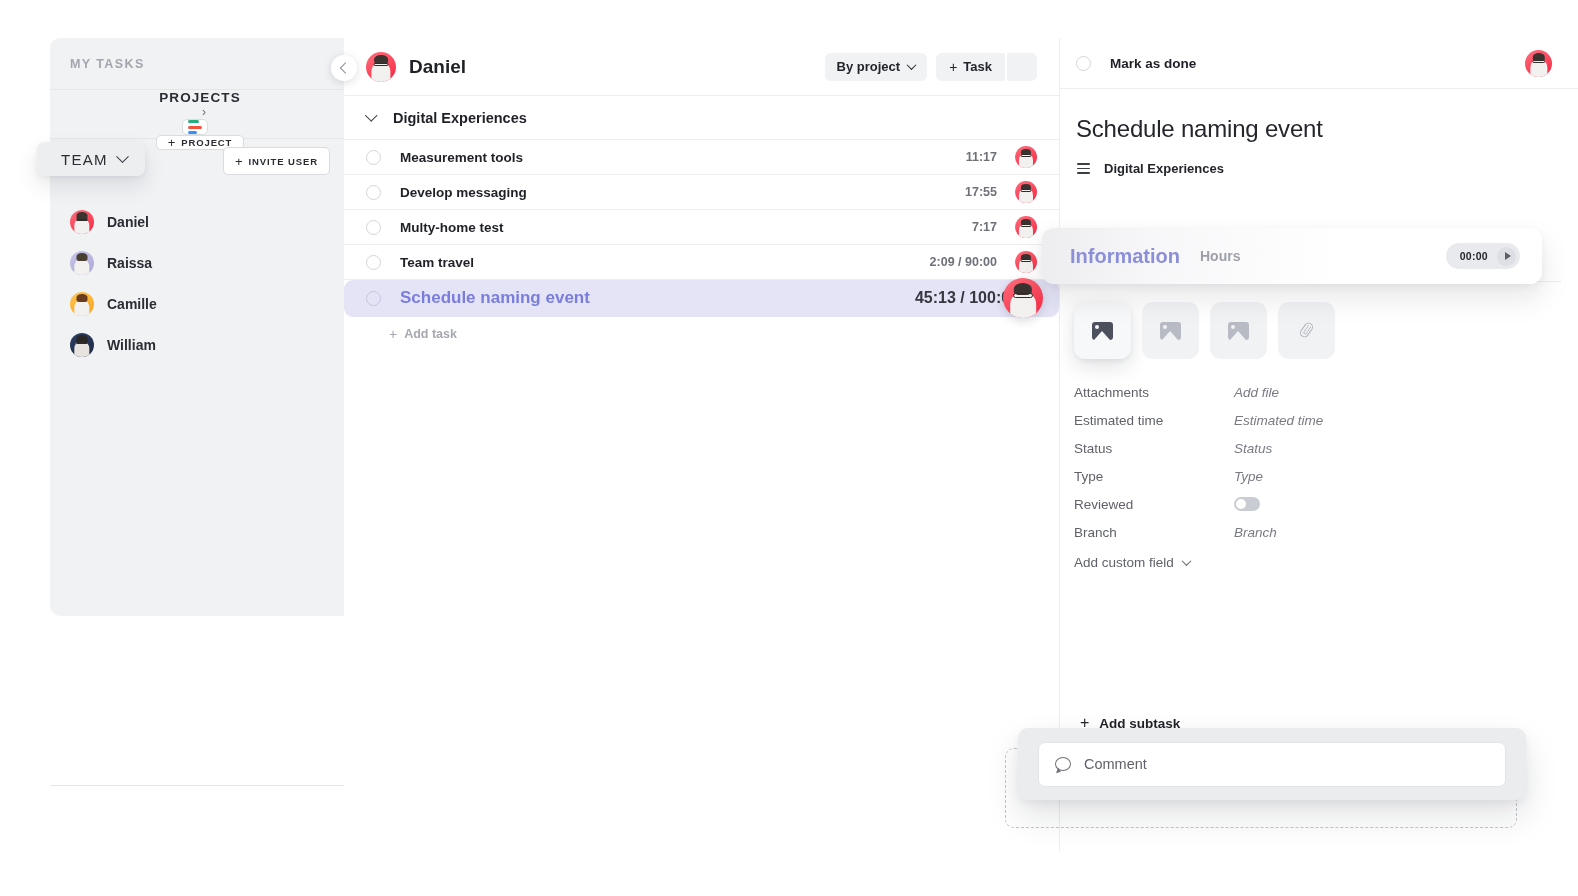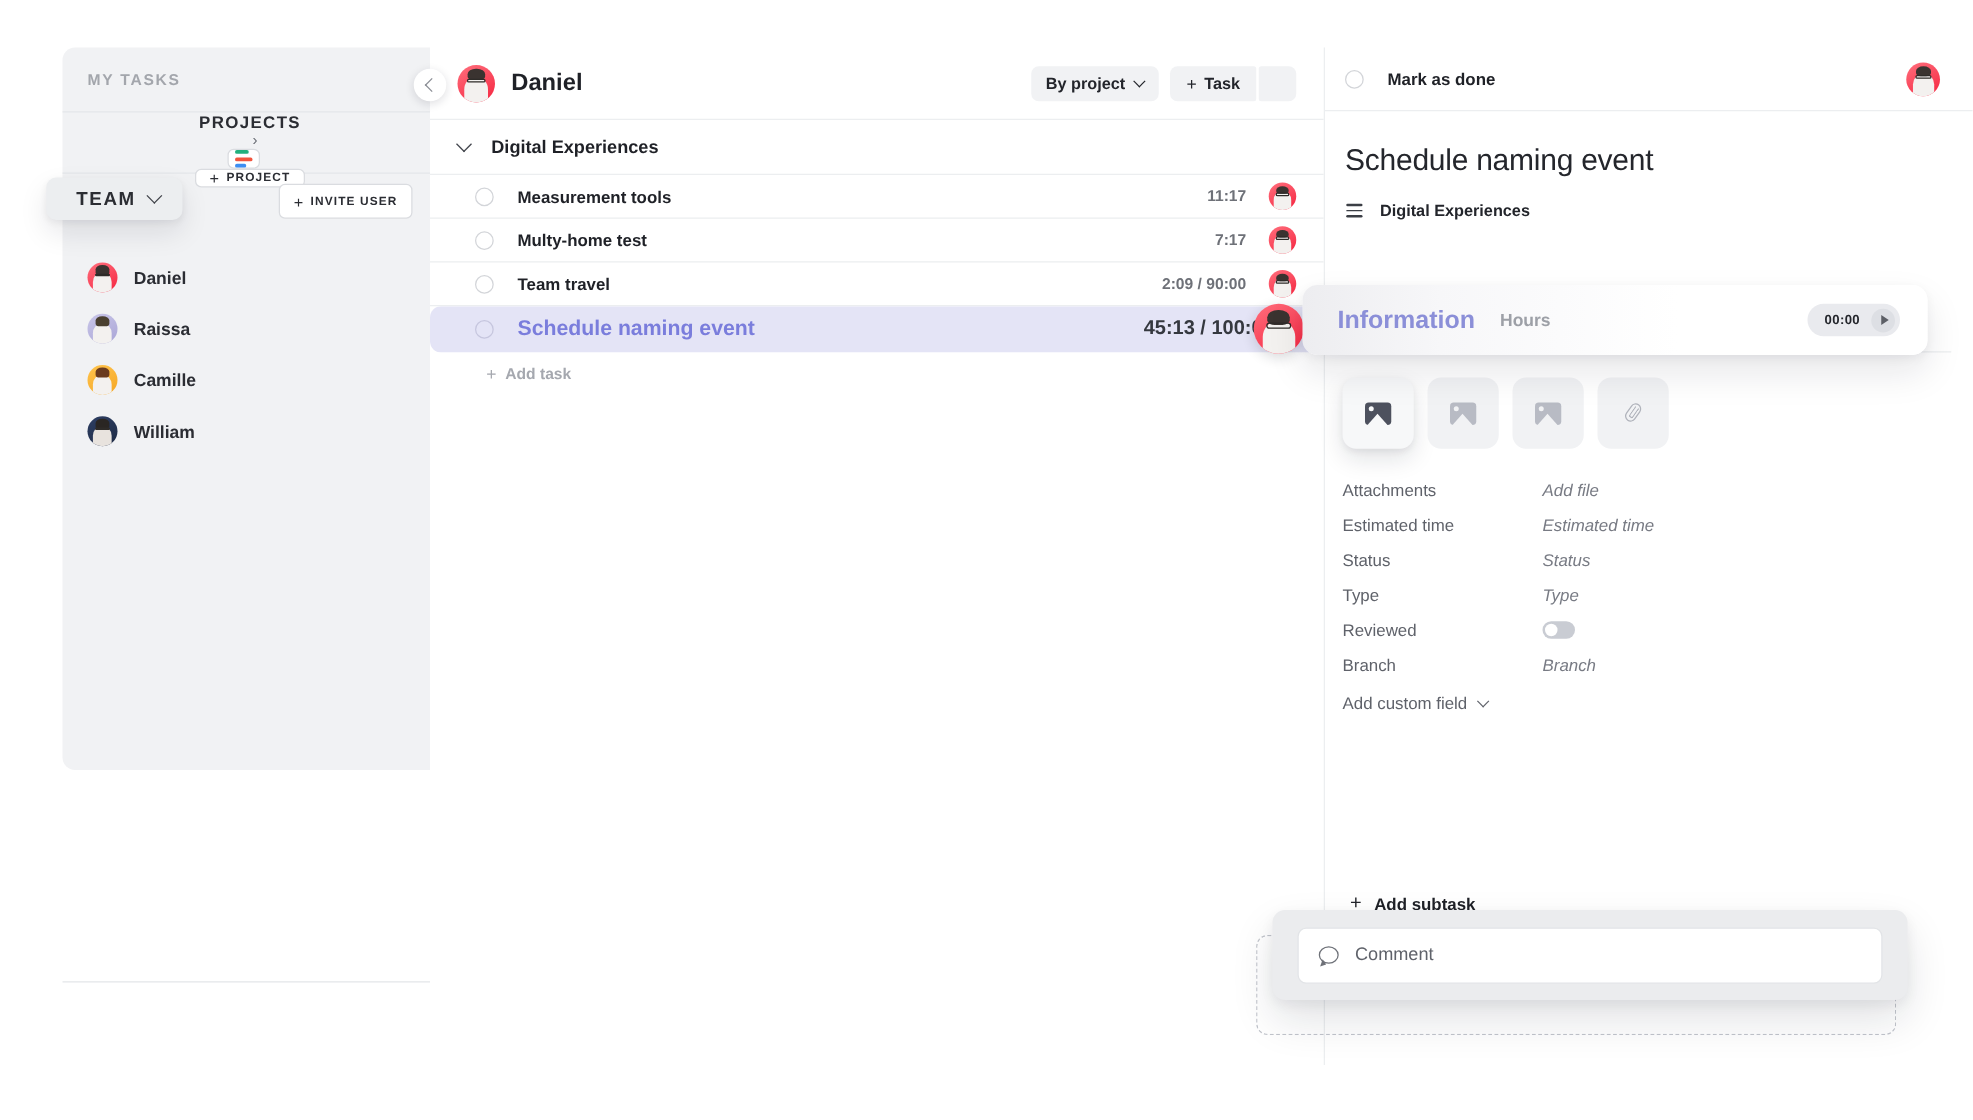--- a/index.html
+++ b/index.html
@@ -115,21 +115,21 @@
     height: 34px;
     padding: 0 18px 0 24px;
     background: #eceef0;
     border-radius: 8px;
     display: flex;
     align-items: center;
     box-shadow: 0 10px 22px rgba(20,24,40,0.10), 0 2px 6px rgba(20,24,40,0.06);
   }
   .team-label {
     font-size: 15px;
-    font-weight: 700;
+    font-weight: 400;
     letter-spacing: 1.3px;
     color: #2b2d33;
     text-transform: uppercase;
   }
   .chev-down {
     display: inline-block;
     width: 8px; height: 8px;
     border-right: 1.8px solid #3b3e45;
     border-bottom: 1.8px solid #3b3e45;
     transform: rotate(45deg) translate(-2px,-2px);
@@ -303,21 +303,21 @@
     border-bottom: 1.8px solid #42454c;
     transform: rotate(45deg) translate(-1px,-2px);
     margin-right: 18px;
   }
   .group-name { font-size: 14.5px; font-weight: 700; color: #1f2127; }
 
   .task-row {
     height: 35px;
     display: flex;
     align-items: center;
-    padding: 0 22px 0 36px;
+    padding: 0 22px 0 22px;
     box-sizing: border-box;
     border-bottom: 1px solid #eceef0;
     position: relative;
   }
   .task-check {
     width: 15px; height: 15px;
     border-radius: 50%;
     border: 1.5px solid #d3d5d9;
     flex-shrink: 0;
     box-sizing: border-box;
@@ -828,20 +828,31 @@
       <span class="task-name">Measurement tools</span>
       <span class="task-spacer"></span>
       <span class="task-time">11:17</span>
       <div class="avatar av-daniel row-avatar" style="width:22px;height:22px;">
         <div class="av-face"></div>
           <div class="av-hair"></div>
           <div class="av-glass"></div>
       </div>
     </div>
 
+    <div class="task-row">
+      <span class="task-check"></span>
+      <span class="task-name">Develop messaging</span>
+      <span class="task-spacer"></span>
+      <span class="task-time">17:55</span>
+      <div class="avatar av-daniel row-avatar" style="width:22px;height:22px;">
+        <div class="av-face"></div>
+          <div class="av-hair"></div>
+          <div class="av-glass"></div>
+      </div>
+    </div>
 
     <div class="task-row">
       <span class="task-check"></span>
       <span class="task-name">Multy-home test</span>
       <span class="task-spacer"></span>
       <span class="task-time">7:17</span>
       <div class="avatar av-daniel row-avatar" style="width:22px;height:22px;">
         <div class="av-face"></div>
           <div class="av-hair"></div>
           <div class="av-glass"></div>

